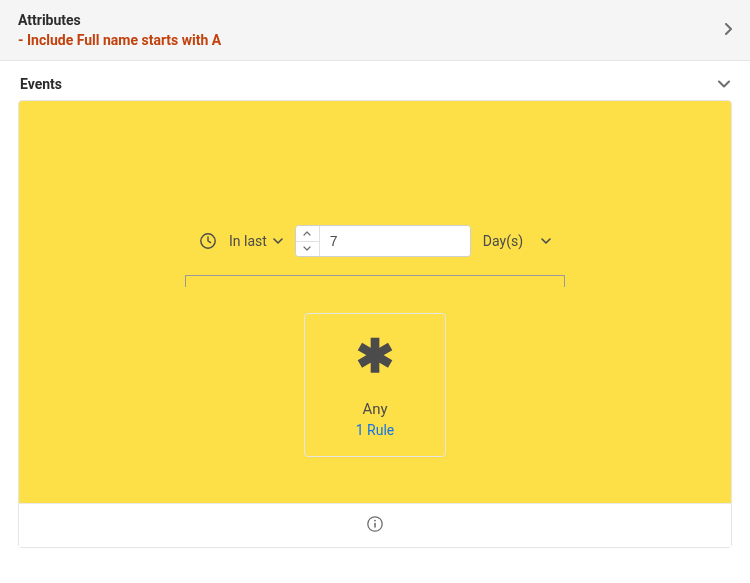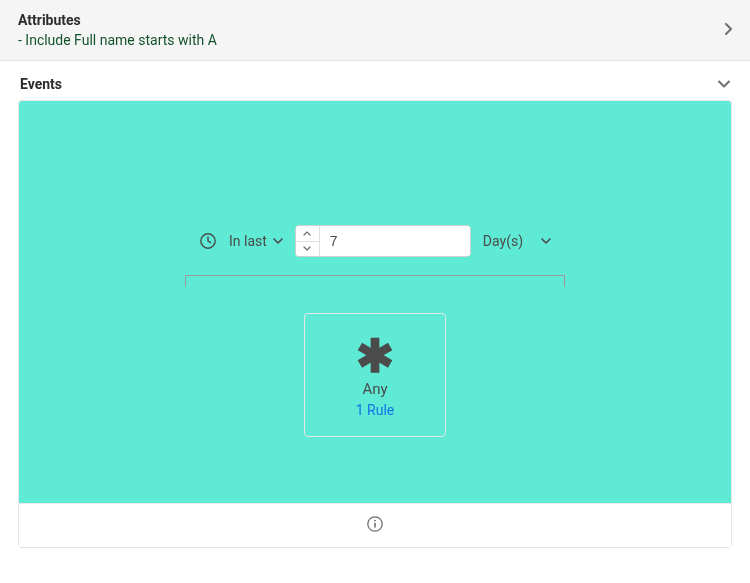--- a/index.html
+++ b/index.html
@@ -24,22 +24,22 @@
       display: flex;
       align-items: baseline;
       gap: 4px;
       flex-direction: column;
     }
     .panel-header .title-bold {
       font-weight: 700;
       color: #2c2c2c;
     }
     .panel-header .title-sub {
-      color: #14532d;
-      font-weight: 400;
+      color: #c2410c;
+      font-weight: 700;
     }
     .panel-header .chevron {
       color: #6e6e6e;
       font-size: 14px;
       cursor: pointer;
     }
     .events-wrap {
       padding: 0 0 0 0;
     }
     .events-header {
@@ -53,21 +53,21 @@
       font-size: 14px;
     }
     .events-header .chevron {
       color: #6e6e6e;
       cursor: pointer;
     }
     .events-body {
       margin: 0 18px 0 18px;
       border: 1px solid #e6e6e6;
       border-radius: 4px;
-      background: #5eead4;
+      background: #fde047;
       height: 448px;
       position: relative;
       display: flex;
       flex-direction: column;
       align-items: center;
       padding-top: 124px;
     }
     .time-row {
       display: flex;
       align-items: center;
@@ -146,20 +146,21 @@
       font-size: 46px;
       font-weight: 700;
       color: #4b4b4b;
       line-height: 0.9;
       height: 46px;
       display: flex;
       align-items: center;
       justify-content: center;
     }
     .event-card .card-label {
+      margin-top: 20px;
       font-size: 15px;
       color: #4b4b4b;
     }
     .event-card .card-rules {
       margin-top: 4px;
       font-size: 14px;
       color: #1473e6;
       cursor: pointer;
     }
     .events-footer {

